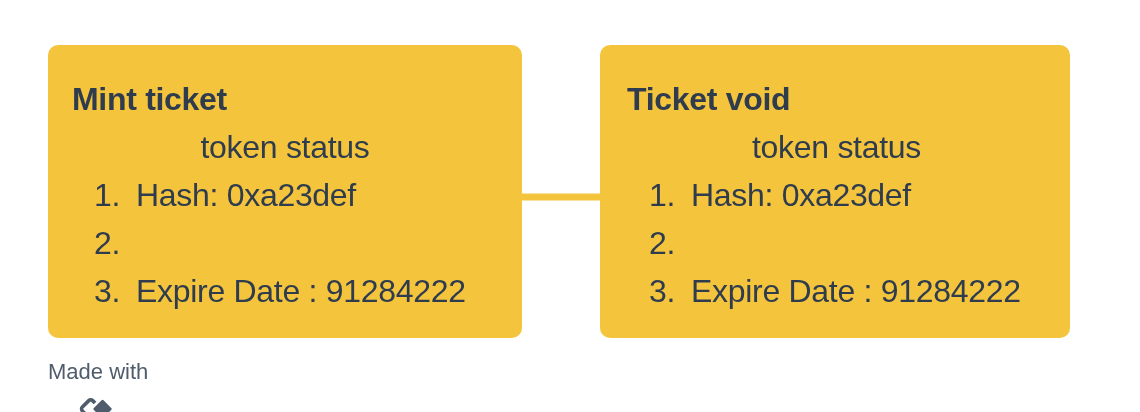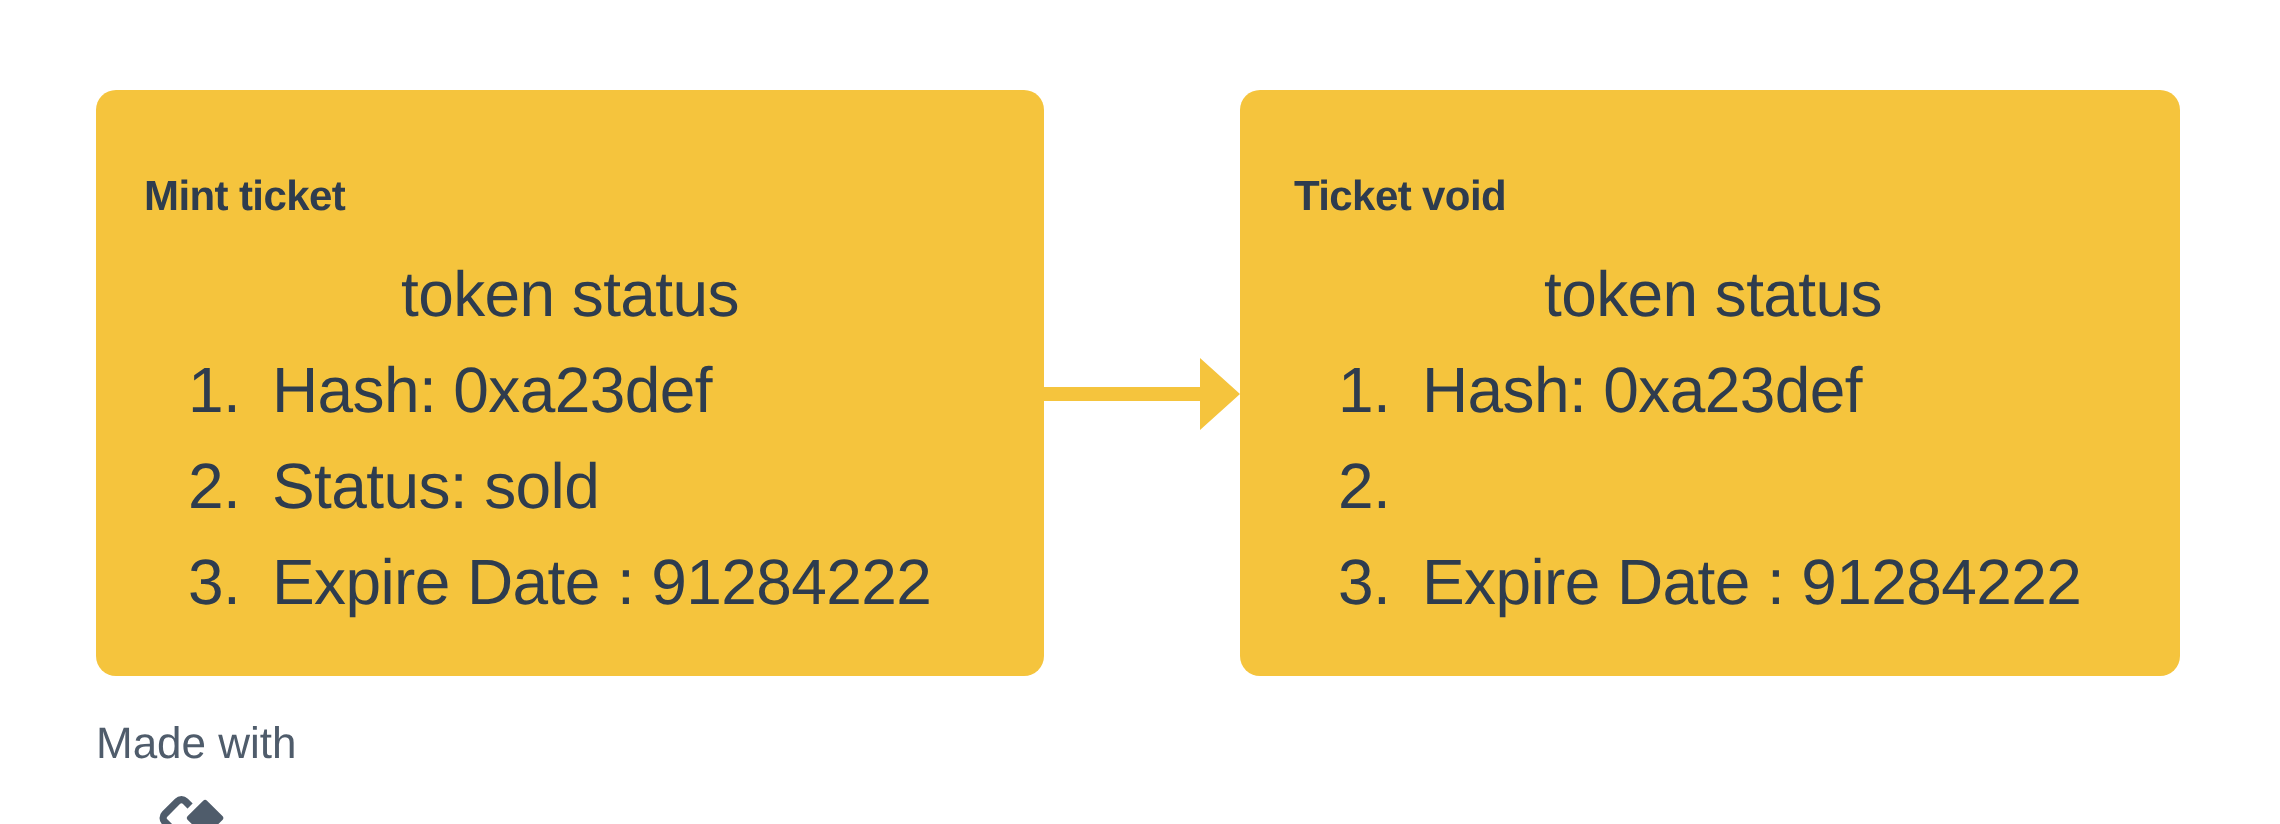--- a/index.html
+++ b/index.html
@@ -25,23 +25,23 @@
     position:absolute;
     top:45px;
     height:293px;
     background:var(--card);
     border-radius:10px;
     padding:30px 24px 0 24px;
     color:var(--text);
     letter-spacing:-0.3px;
   }
   .card-left{left:48px;width:474px;}
-  .card-right{left:620px;width:470px;padding-left:27px;}
+  .card-right{left:600px;width:470px;padding-left:27px;}
   .card-title{
-    font-size:21px;
+    font-size:32px;
     font-weight:700;
     line-height:48px;
   }
   .card-subtitle{
     font-size:32px;
     font-weight:400;
     line-height:48px;
     text-align:center;
   }
   .token-list{
@@ -98,21 +98,20 @@
   <div class="card card-left">
     <div class="card-title">Mint ticket</div>
     <div class="card-subtitle">token status</div>
     <ul class="token-list">
       <li>
         <span class="num">1.</span>
         <span class="txt">Hash: 0xa23def</span>
       </li>
       <li>
         <span class="num">2.</span>
-        <span class="txt">Status: sold</span>
       </li>
       <li>
         <span class="num">3.</span>
         <span class="txt">Expire Date : 91284222</span>
       </li>
     </ul>
   </div>
 
   <div class="connector">
     <svg width="102" height="40" viewBox="0 0 102 40" xmlns="http://www.w3.org/2000/svg">

